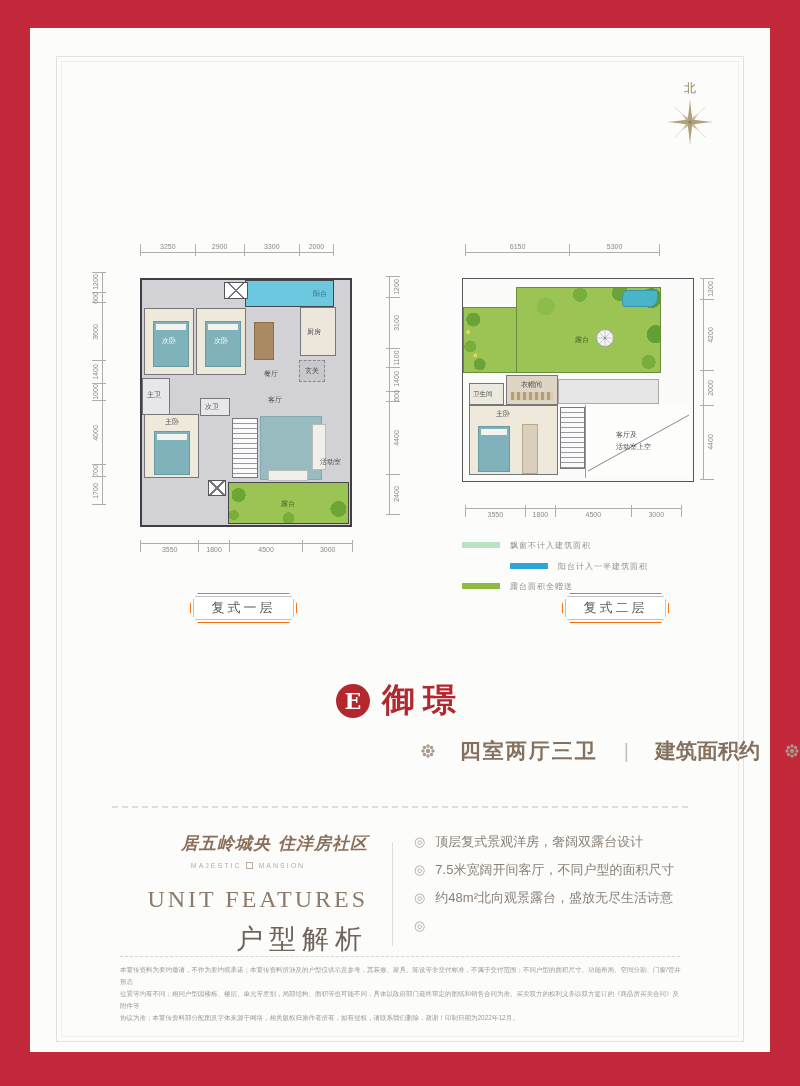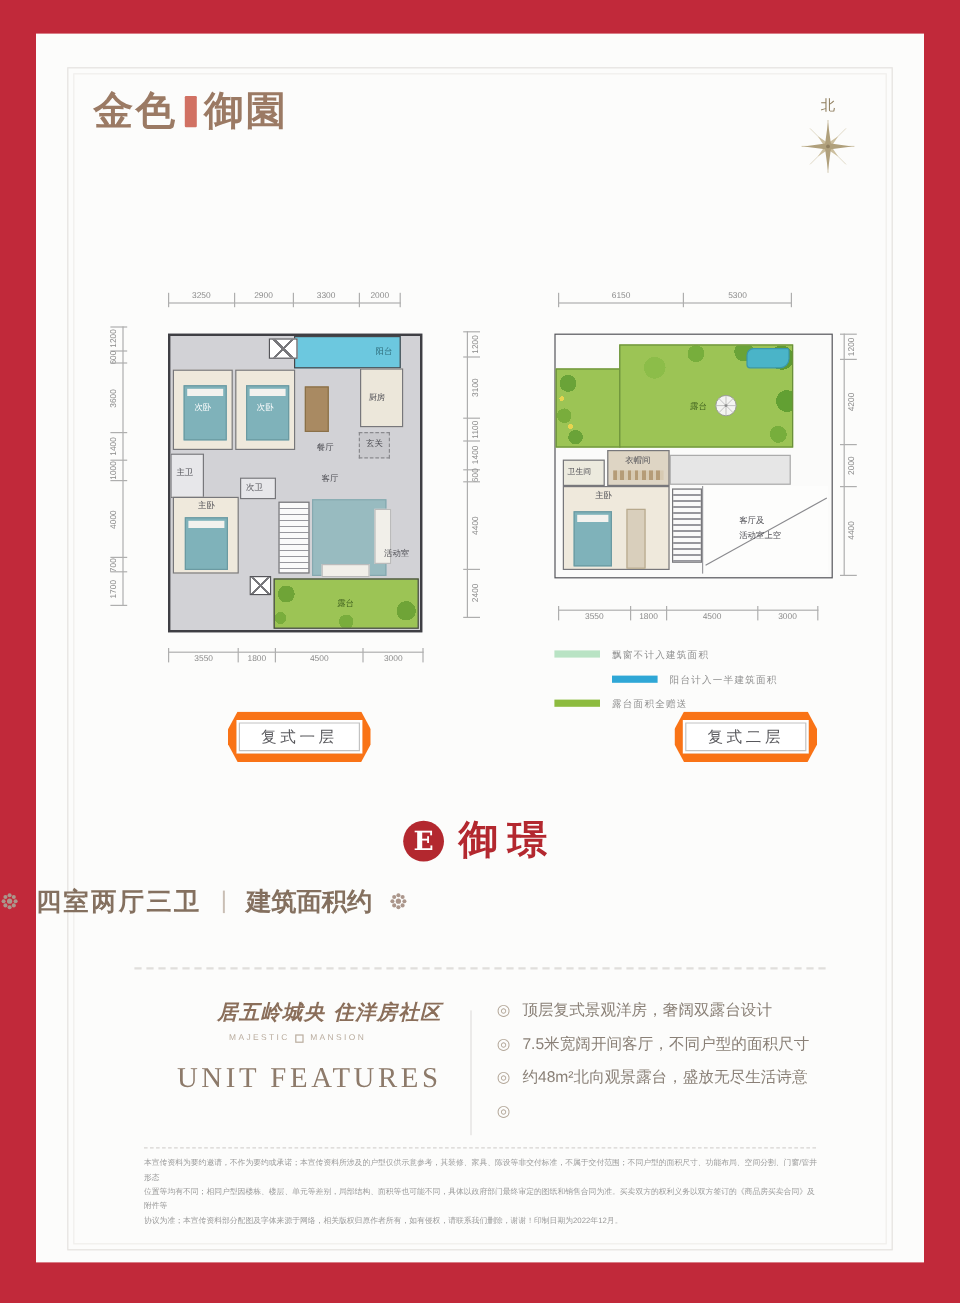--- a/index.html
+++ b/index.html
@@ -43,36 +43,36 @@
   .room{position:absolute;box-sizing:border-box;}
   .rlabel{position:absolute;font-size:7px;color:#4e4e54;white-space:nowrap;line-height:8px;}
   .bed{position:absolute;background:#7fb2ba;border:1px solid #6b9aa2;}
   .bed::before{content:"";position:absolute;left:2px;right:2px;top:2px;height:6px;background:#f3f2ee;}
   .stairs{position:absolute;background:repeating-linear-gradient(180deg,#fafafa 0 4px,#97979d 4px 5px);border:1px solid #77777b;}
   .xbox{position:absolute;background:#fff;border:1px solid #55555a;
     background-image:linear-gradient(45deg,transparent 46%,#77777b 46% 54%,transparent 54%),
                      linear-gradient(-45deg,transparent 46%,#77777b 46% 54%,transparent 54%);}
   .terrace{background-color:#9cc455;}
   .label-box{position:absolute;width:105px;height:28px;display:flex;align-items:center;justify-content:center;
-    background:#fff;border:7px solid #f97316;box-shadow:inset 0 0 0 2px #fff, inset 0 0 0 3px #c2c2c2;
+    background:#fff;border:1px solid #f97316;box-shadow:inset 0 0 0 2px #fff, inset 0 0 0 3px #c2c2c2;
     clip-path:polygon(8px 0,calc(100% - 8px) 0,100% 35%,100% 65%,calc(100% - 8px) 100%,8px 100%,0 65%,0 35%);
     font-size:13px;color:#58585c;letter-spacing:3px;}
 
   
   .legend-row{position:absolute;left:462px;height:10px;display:flex;align-items:center;}
   .legend-swatch{width:38px;height:6px;display:inline-block;}
   .legend-label{font-size:8px;color:#909090;margin-left:10px;letter-spacing:1px;}
 
   
   #unit-title{position:absolute;left:0;right:0;top:678px;display:flex;justify-content:center;align-items:center;gap:12px;}
   #unit-letter{width:34px;height:34px;border-radius:50%;background:#b3282f;color:#fff;display:flex;align-items:center;justify-content:center;
     font-family:"DejaVu Serif", serif;font-weight:bold;font-size:22px;}
   #unit-name{font-family:"DejaVu Serif", serif;font-weight:bold;font-size:33px;color:#b3282f;letter-spacing:8px;}
 
-  #unit-spec{position:absolute;left:0;right:0;top:737px;display:flex;justify-content:flex-start;align-items:center;gap:14px;color:#84705f;}
+  #unit-spec{position:absolute;left:0;right:0;top:737px;display:flex;justify-content:flex-end;align-items:center;gap:24px;color:#84705f;}
   .spec-text{font-size:21px;font-weight:bold;letter-spacing:2px;}
   .spec-sep{font-size:20px;color:#c9beb4;font-weight:normal;margin:0 2px;}
   .spec-num{font-size:29px;font-weight:bold;letter-spacing:0;}
   .spec-num sup{font-size:13px;}
 
   .dash1{position:absolute;left:112px;top:806px;width:576px;border-top:2px dashed #e0dedc;}
   .dash2{position:absolute;left:120px;top:956px;width:560px;border-top:1px dashed #d6d4d2;}
 
   
   #features-left{position:absolute;left:128px;top:832px;width:240px;text-align:right;}
@@ -91,25 +91,20 @@
   #disclaimer{position:absolute;left:120px;top:964px;width:562px;font-size:6.5px;line-height:12px;color:#9b9b9b;}
 </style>
 </head>
 <body>
 
 <div id="canvas">
   <div id="page"></div>
   <div id="frame1" class="innerframe"></div>
   <div id="frame2" class="innerframe"></div>
 
-  <div id="logo">
-    <span class="logo-text">金色</span>
-    <span id="logo-seal"></span>
-    <span class="logo-text">御園</span>
-  </div>
 
   <div id="compass">
     <div class="north">北</div>
     <svg width="46" height="46" viewBox="-23 -23 46 46">
       <line x1="-22" y1="0" x2="22" y2="0" stroke="#c9bda0" stroke-width="0.7"></line>
       <line x1="0" y1="-22" x2="0" y2="22" stroke="#c9bda0" stroke-width="0.7"></line>
       <line x1="-15" y1="-15" x2="15" y2="15" stroke="#d5cbb2" stroke-width="0.6"></line>
       <line x1="-15" y1="15" x2="15" y2="-15" stroke="#d5cbb2" stroke-width="0.6"></line>
       <polygon points="0,-12 2,-2 12,0 2,2 0,12 -2,2 -12,0 -2,-2" transform="rotate(45)" fill="#ccbf9f"></polygon>
       <polygon points="0,-20 2.4,-2.4 20,0 2.4,2.4 0,20 -2.4,2.4 -20,0 -2.4,-2.4" fill="#b0a07c"></polygon>
@@ -402,20 +397,21 @@
   <div class="dash1"></div>
 
   <div id="features-left">
     <div id="slogan">居五岭城央  住洋房社区</div>
     <div id="feat-sub">
       <span>MAJESTIC</span>
       <span class="sub-square"></span>
       <span>MANSION</span>
     </div>
     <div id="feat-en">UNIT FEATURES</div>
+    <div id="feat-cn">户型解析</div>
   </div>
   <div id="feat-divider"></div>
 
   <div id="bullets">
     <div class="bullet-row">
       <span class="bullet-icon">◎</span>
       <span class="bullet-text">顶层复式景观洋房，奢阔双露台设计</span>
     </div>
     <div class="bullet-row">
       <span class="bullet-icon">◎</span>

